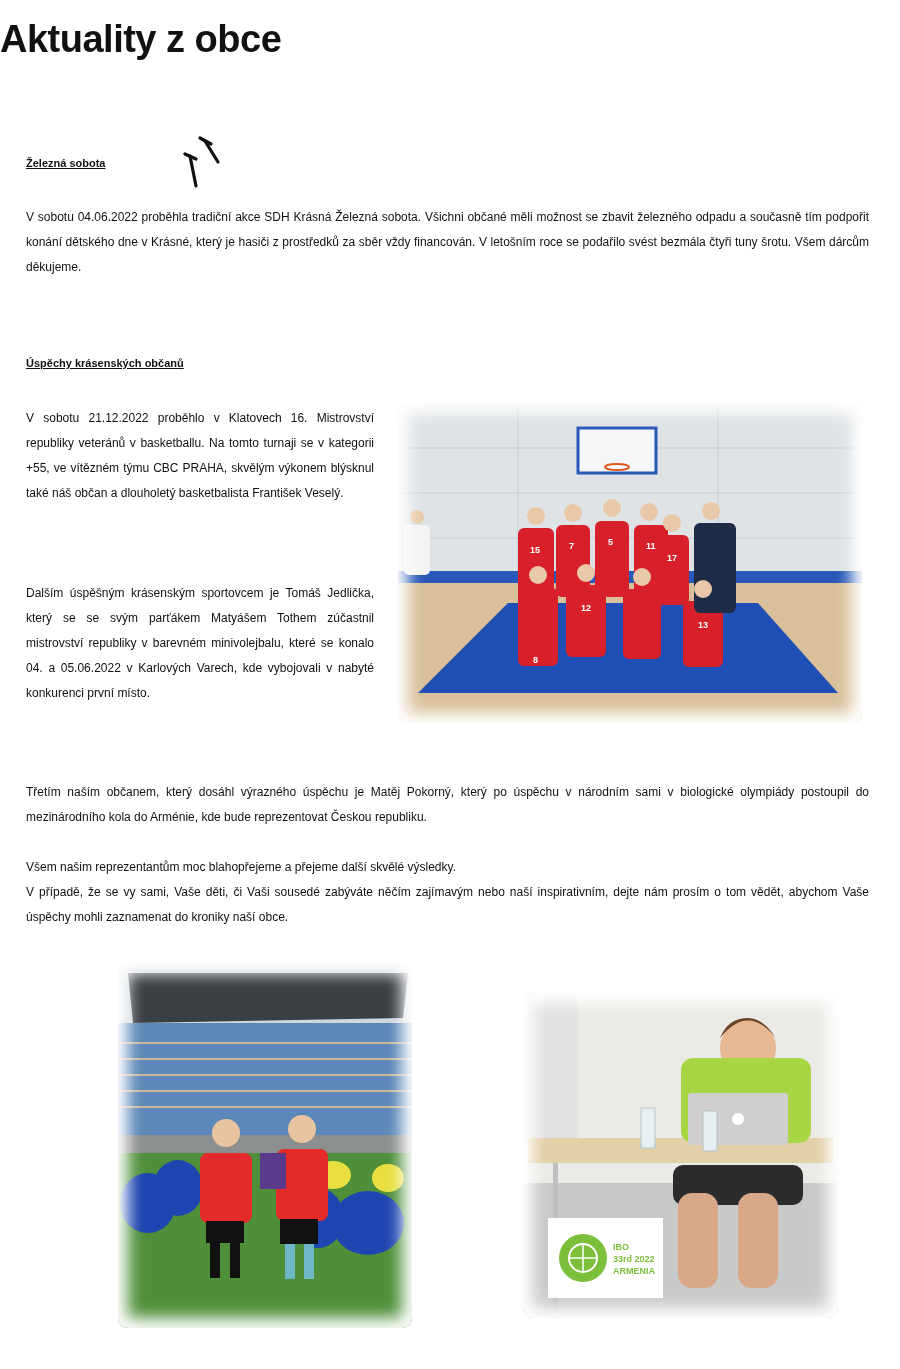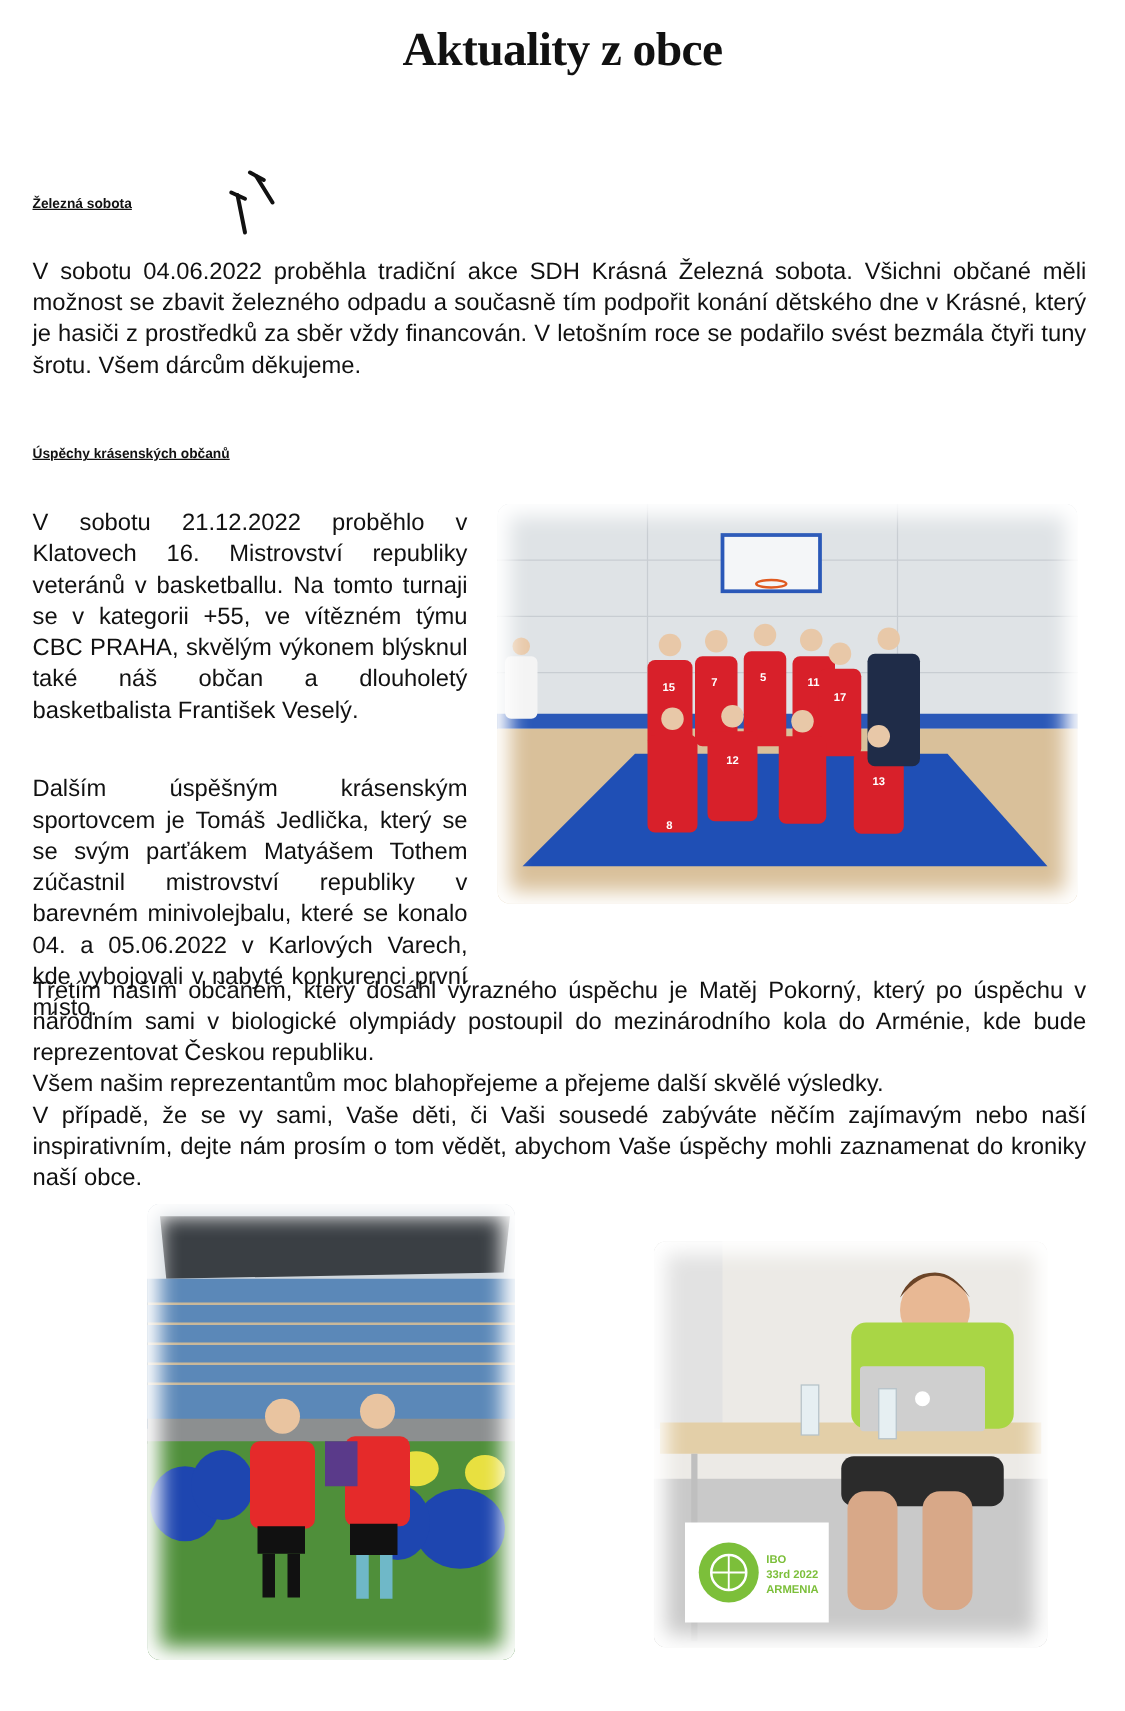--- a/index.html
+++ b/index.html
@@ -1,23 +1,23 @@
 <!DOCTYPE html>
 <html><head>
 <meta charset="utf-8">
 <style>
   html, body { margin: 0; padding: 0; background: #ffffff; }
   body { width: 900px; height: 1369px; position: relative; overflow: hidden;
          font-family: "Liberation Sans", sans-serif; color: #111; }
-  .title { position: absolute; top: 18px; left: 0; width: 900px; text-align: center;
-           font-family: Liberation Serif, serif; font-weight: bold; font-size: 38px;
+  .title { position: absolute; top: 18px; left: 0; width: 900px; 
+           font-family: Liberation Sans, sans-serif; font-weight: bold; font-size: 38px;
            letter-spacing: -0.5px; margin: 0; }
   .section-head { position: absolute; left: 26px; font-weight: bold; font-size: 11px;
                   text-decoration: underline; margin: 0; }
-  .para { position: absolute; left: 26px; font-size: 19px; line-height: 25px;
+  .para { position: absolute; left: 26px; font-size: 12px; line-height: 25px;
           text-align: justify; margin: 0; }
   .nails-icon { position: absolute; left: 180px; top: 132px; width: 44px; height: 58px; }
   .photo { position: absolute; overflow: hidden; border-radius: 10px;
            box-shadow: 0 0 14px 10px #ffffff inset; }
   .photo svg { display: block; width: 100%; height: 100%; }
   .photo-fade { position: absolute; inset: 0; box-shadow: inset 0 0 16px 10px #fff; pointer-events: none; }
   #basket { left: 398px; top: 403px; width: 464px; height: 320px; }
   #kids { left: 118px; top: 963px; width: 294px; height: 365px; }
   #ibo { left: 523px; top: 993px; width: 315px; height: 325px; text-align: center; }
   .jersey-num { font-family: "Liberation Sans", sans-serif; font-weight: bold; fill: #fff; font-size: 9px; }
@@ -34,21 +34,21 @@
     <line x1="20" y1="6" x2="31" y2="12"></line>
     <line x1="25" y1="9" x2="38" y2="30"></line>
     <line x1="5" y1="22" x2="16" y2="27"></line>
     <line x1="10" y1="24" x2="16" y2="54"></line>
   </g>
 </svg>
 <p class="para" style="top:205px; width:843px;">V sobotu 04.06.2022 proběhla tradiční akce SDH Krásná Železná sobota. Všichni občané měli možnost se zbavit železného odpadu a současně tím podpořit konání dětského dne v Krásné, který je hasiči z prostředků za sběr vždy financován. V letošním roce se podařilo svést bezmála čtyři tuny šrotu. Všem dárcům děkujeme.</p>
 
 <h2 class="section-head" style="top:357px;">Úspěchy krásenských občanů</h2>
 <p class="para" style="top:406px; width:348px;">V sobotu 21.12.2022 proběhlo v Klatovech 16. Mistrovství republiky veteránů v basketballu. Na tomto turnaji se v kategorii +55, ve vítězném týmu CBC PRAHA, skvělým výkonem blýsknul také náš občan a dlouholetý basketbalista František Veselý.</p>
-<p class="para" style="top:581px; width:348px;margin-top:38px;">Dalším úspěšným krásenským sportovcem je Tomáš Jedlička, který se se svým parťákem Matyášem Tothem zúčastnil mistrovství republiky v barevném minivolejbalu, které se konalo 04. a 05.06.2022 v Karlových Varech, kde vybojovali v nabyté konkurenci první místo.</p>
+<p class="para" style="top:581px; width:348px;">Dalším úspěšným krásenským sportovcem je Tomáš Jedlička, který se se svým parťákem Matyášem Tothem zúčastnil mistrovství republiky v barevném minivolejbalu, které se konalo 04. a 05.06.2022 v Karlových Varech, kde vybojovali v nabyté konkurenci první místo.</p>
 <p class="para" style="top:780px; width:843px;">Třetím naším občanem, který dosáhl výrazného úspěchu je Matěj Pokorný, který po úspěchu v národním sami v biologické olympiády postoupil do mezinárodního kola do Arménie, kde bude reprezentovat Českou republiku.</p>
 <p class="para" style="top:855px; width:843px;">Všem našim reprezentantům moc blahopřejeme a přejeme další skvělé výsledky.</p>
 <p class="para" style="top:880px; width:843px;">V případě, že se vy sami, Vaše děti, či Vaši sousedé zabýváte něčím zajímavým nebo naší inspirativním, dejte nám prosím o tom vědět, abychom Vaše úspěchy mohli zaznamenat do kroniky naší obce.</p>
 
 <div class="photo" id="basket">
   <svg viewBox="0 0 464 320" preserveAspectRatio="none">
     <rect x="0" y="0" width="464" height="180" fill="#dfe3e6"></rect>
     <g stroke="#c8cdd2" stroke-width="1">
       <line x1="0" y1="45" x2="464" y2="45"></line>
         <line x1="0" y1="90" x2="464" y2="90"></line>

